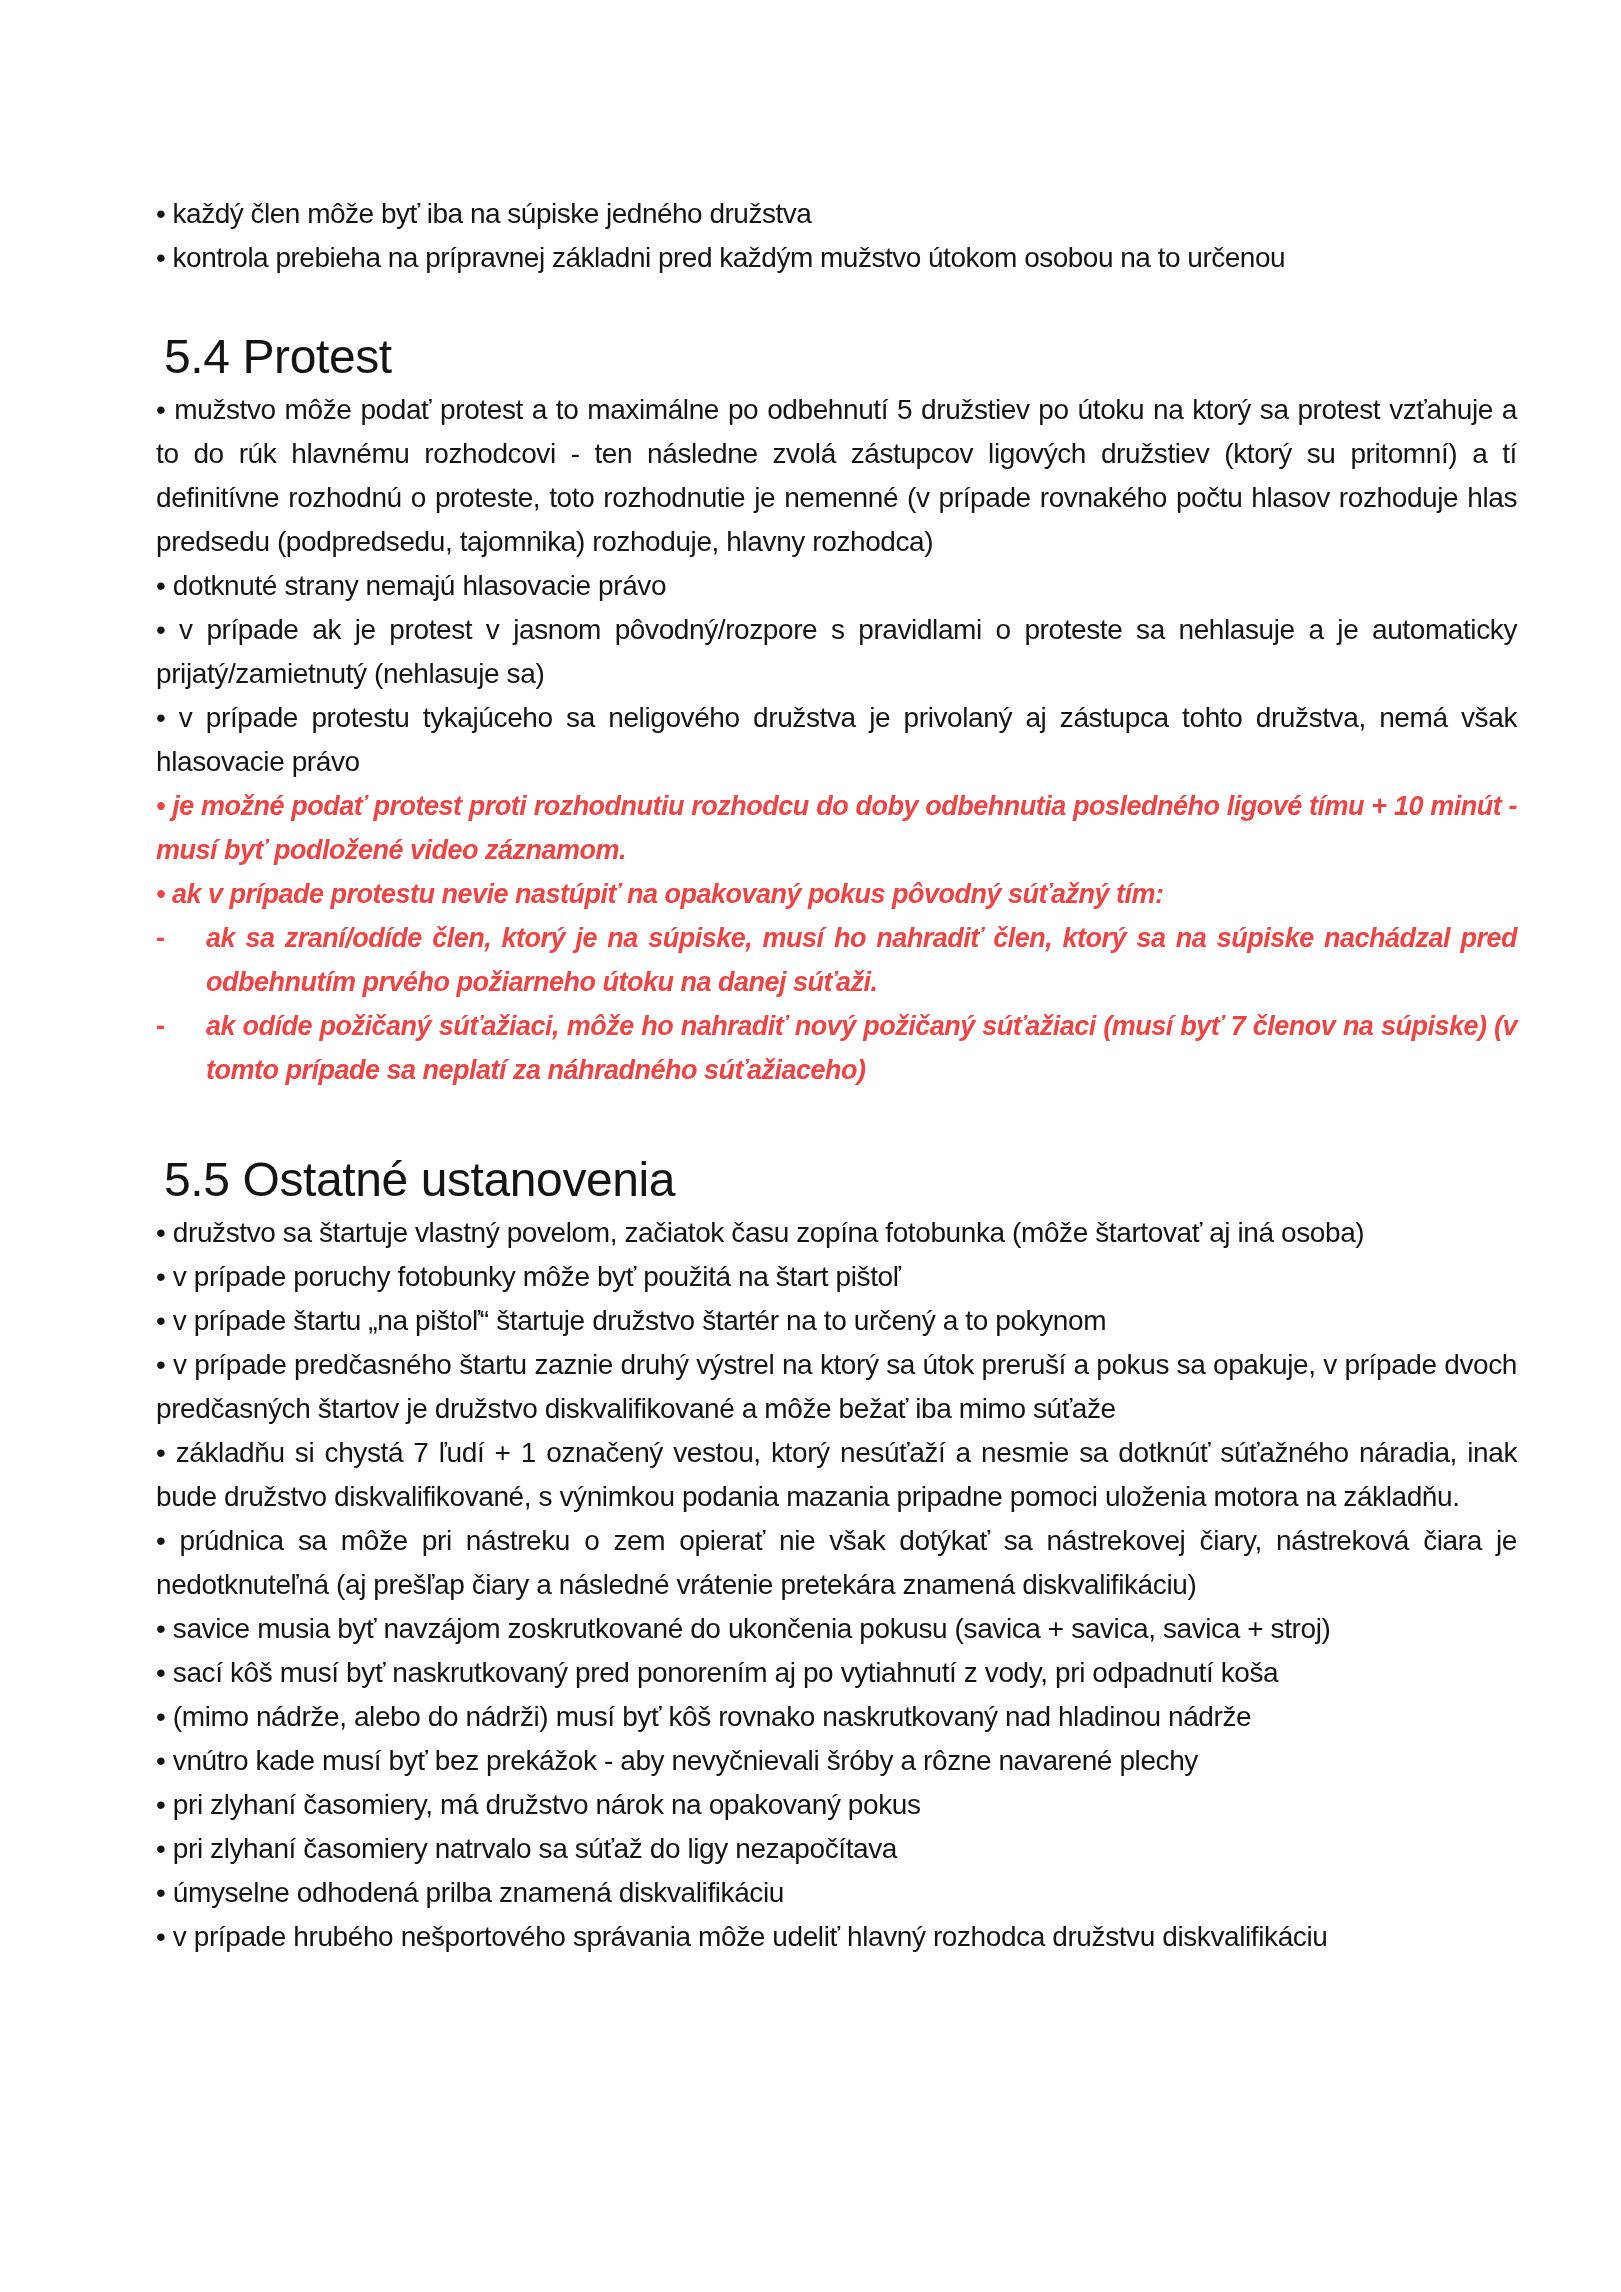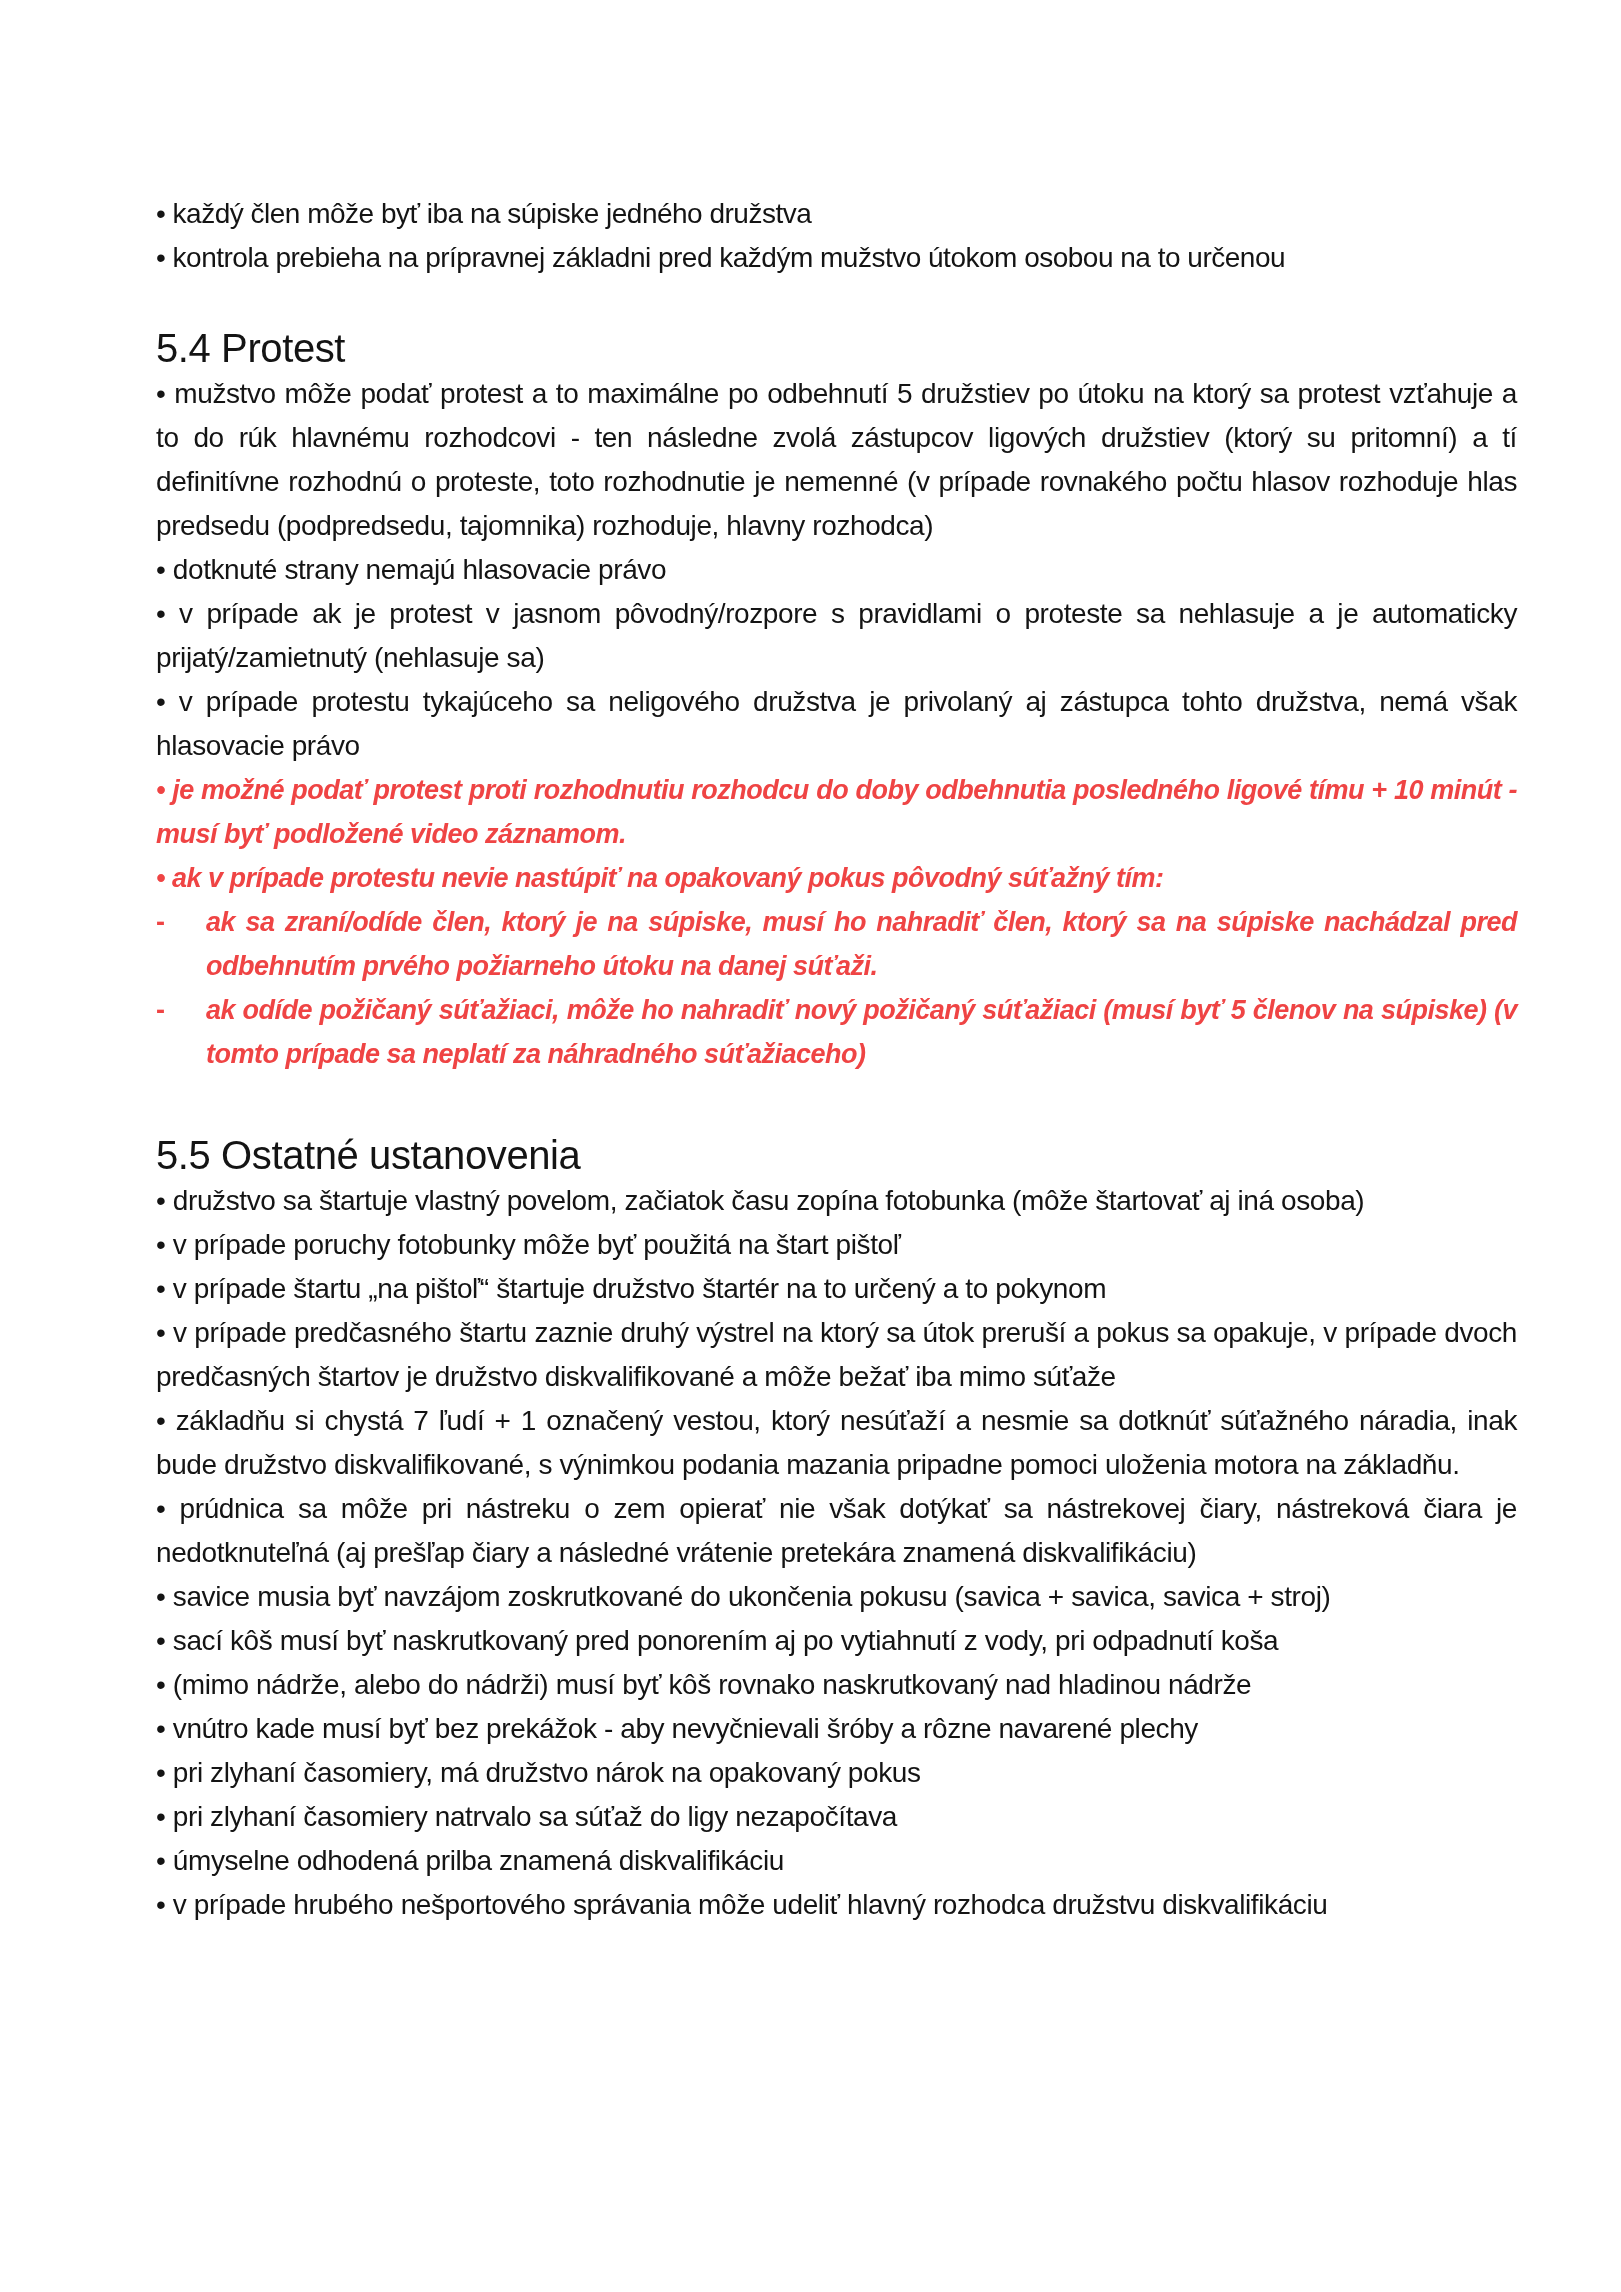--- a/index.html
+++ b/index.html
@@ -28,24 +28,24 @@
       white-space: nowrap;
     }
     .para {
       font-size: 28px;
       line-height: 44px;
       letter-spacing: -0.4px;
       text-align: justify;
       width: 1361px;
     }
     .heading {
-      font-size: 40px;
+      font-size: 48px;
       line-height: 47px;
       font-weight: normal;
-      margin: 0;
+      margin: 8px;
       letter-spacing: -0.4px;
     }
     .gap-before-h1 { height: 45px; }
     .gap-before-h2 { height: 56px; }
     .blue {
       color: #ef4444;
       font-weight: bold;
       font-style: italic;
       font-size: 27px;
       line-height: 44px;
@@ -83,21 +83,21 @@
 
   <div class="para blue">• je možné podať protest proti rozhodnutiu rozhodcu do doby odbehnutia posledného ligové tímu + 10 minút - musí byť podložené video záznamom.</div>
   <div class="para blue">• ak v prípade protestu nevie nastúpiť na opakovaný pokus pôvodný súťažný tím:</div>
 
   <div class="para blue dash-item">
     <span class="dash">-</span>
     <span>ak sa zraní/odíde člen, ktorý je na súpiske, musí ho nahradiť člen, ktorý sa na súpiske nachádzal pred odbehnutím prvého požiarneho útoku na danej súťaži.</span>
   </div>
   <div class="para blue dash-item">
     <span class="dash">-</span>
-    <span>ak odíde požičaný súťažiaci, môže ho nahradiť nový požičaný súťažiaci (musí byť 5 členov na súpiske) (v tomto prípade sa neplatí za náhradného súťažiaceho)</span>
+    <span>ak odíde požičaný súťažiaci, môže ho nahradiť nový požičaný súťažiaci (musí byť 7 členov na súpiske) (v tomto prípade sa neplatí za náhradného súťažiaceho)</span>
   </div>
 
   <div class="gap-before-h2"></div>
 
   <h2 class="heading">5.5 Ostatné ustanovenia</h2>
 
   <div class="para">• družstvo sa štartuje vlastný povelom, začiatok času zopína fotobunka (môže štartovať aj iná osoba)</div>
   <div class="para">• v prípade poruchy fotobunky môže byť použitá na štart pištoľ</div>
   <div class="para">• v prípade štartu „na pištoľ“ štartuje družstvo štartér na to určený a to pokynom</div>
   <div class="para">• v prípade predčasného štartu zaznie druhý výstrel na ktorý sa útok preruší a pokus sa opakuje, v prípade dvoch predčasných štartov je družstvo diskvalifikované a môže bežať iba mimo súťaže</div>

